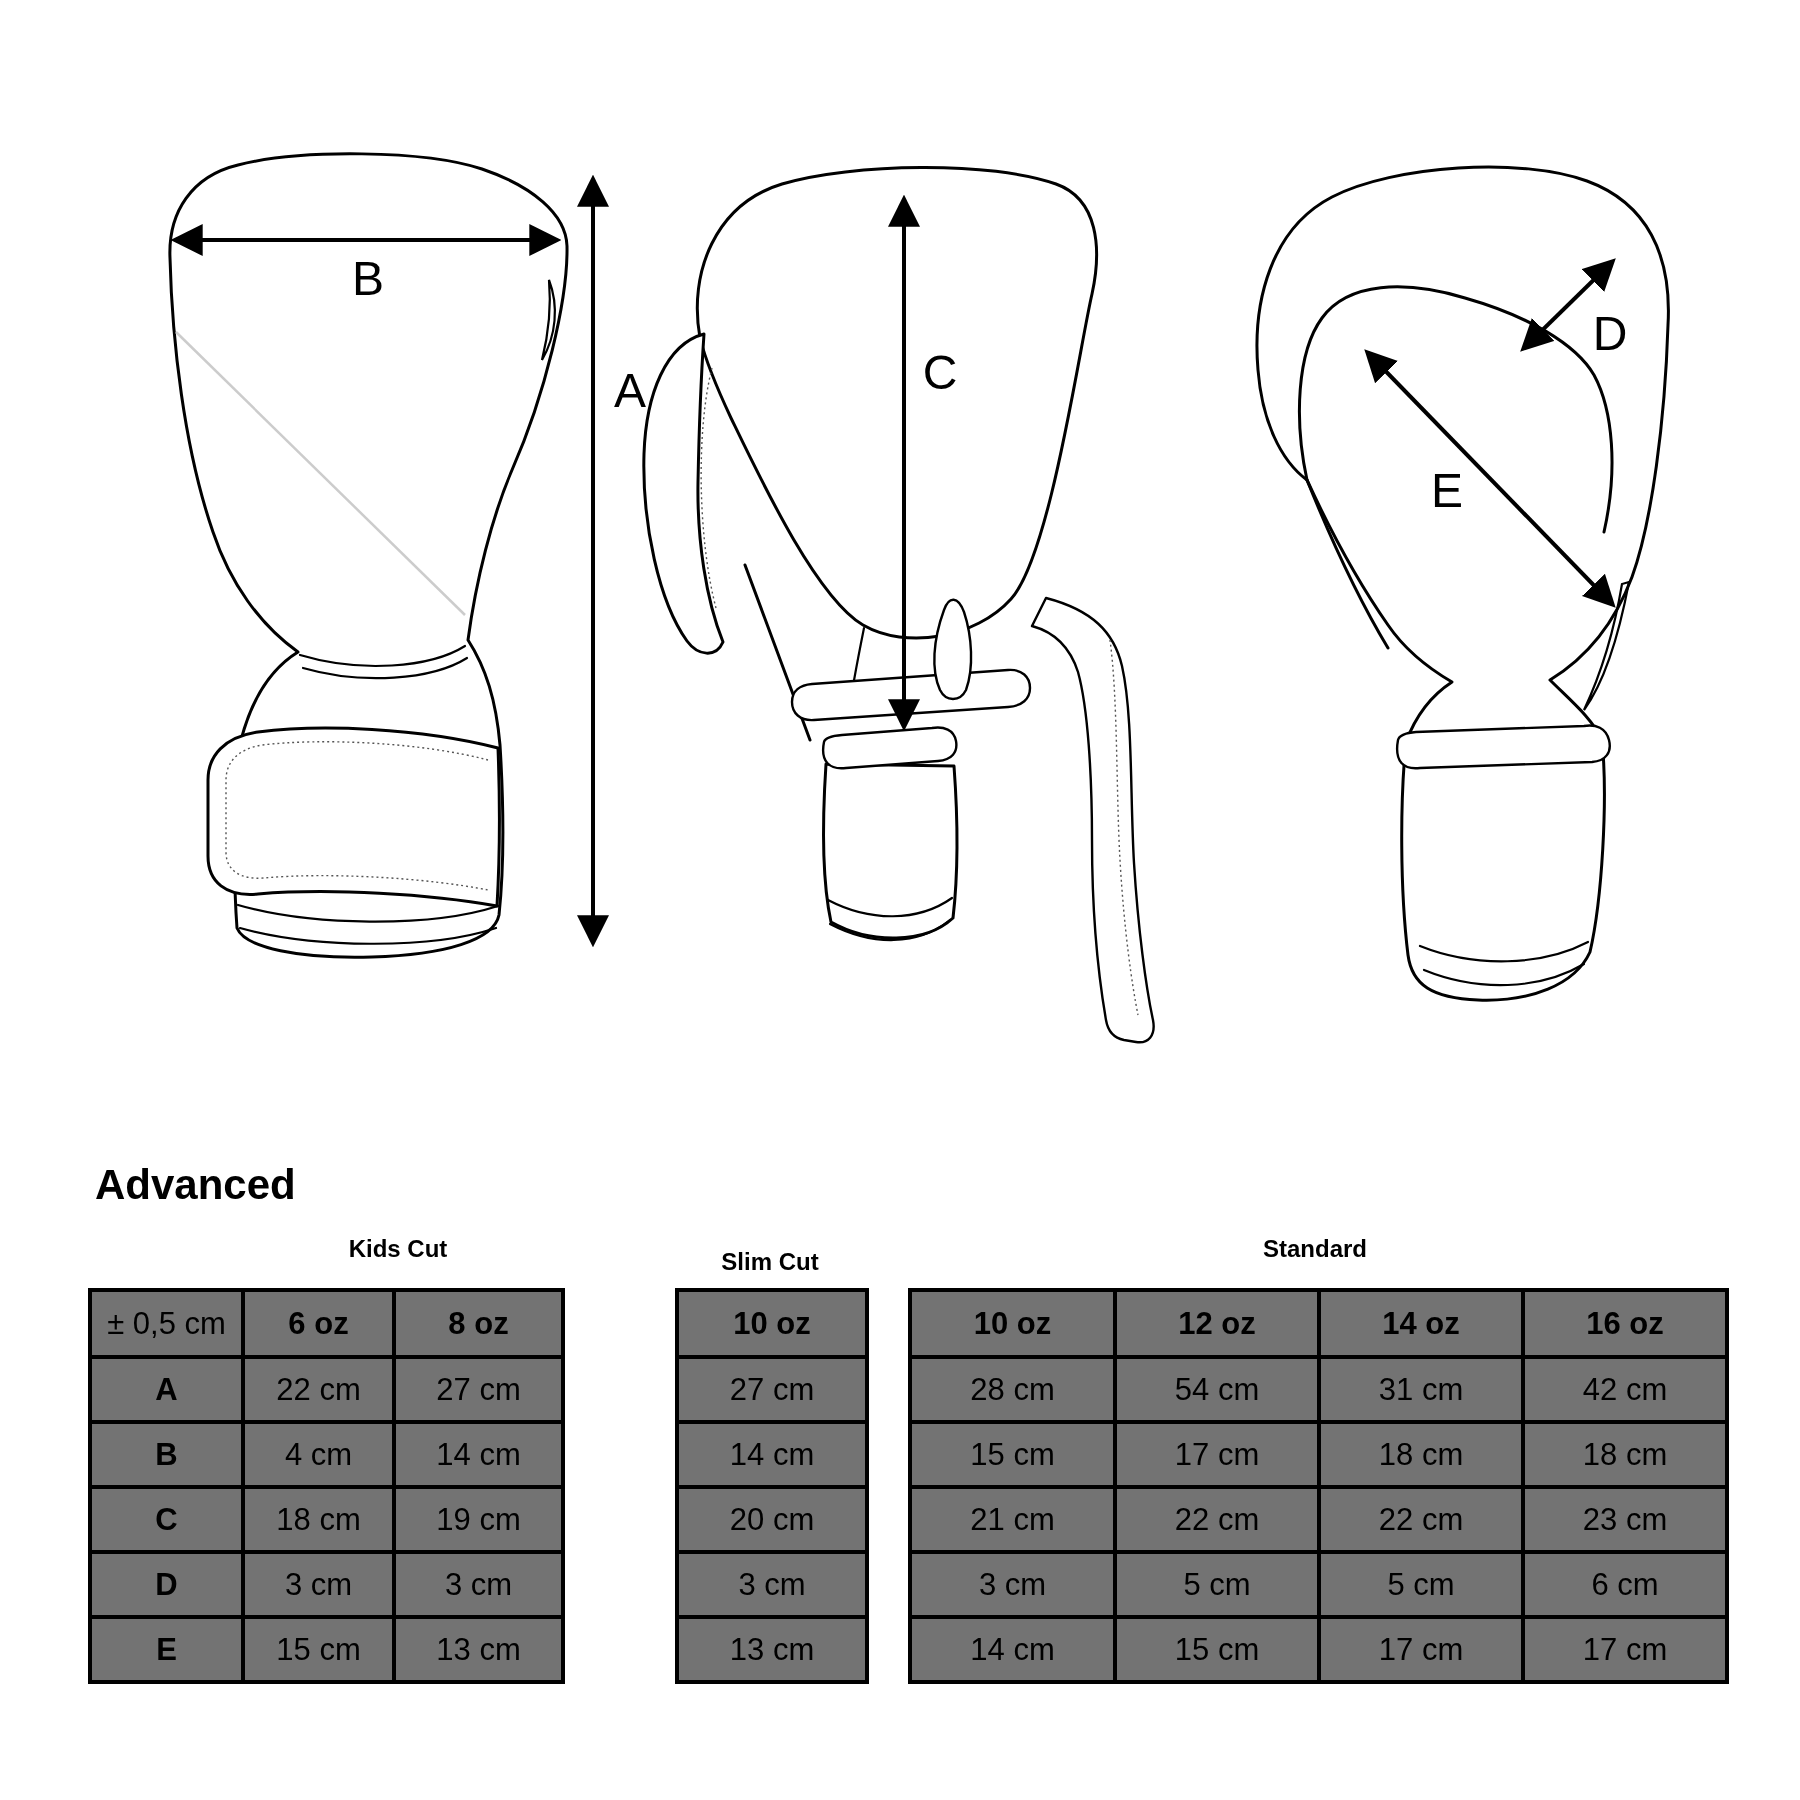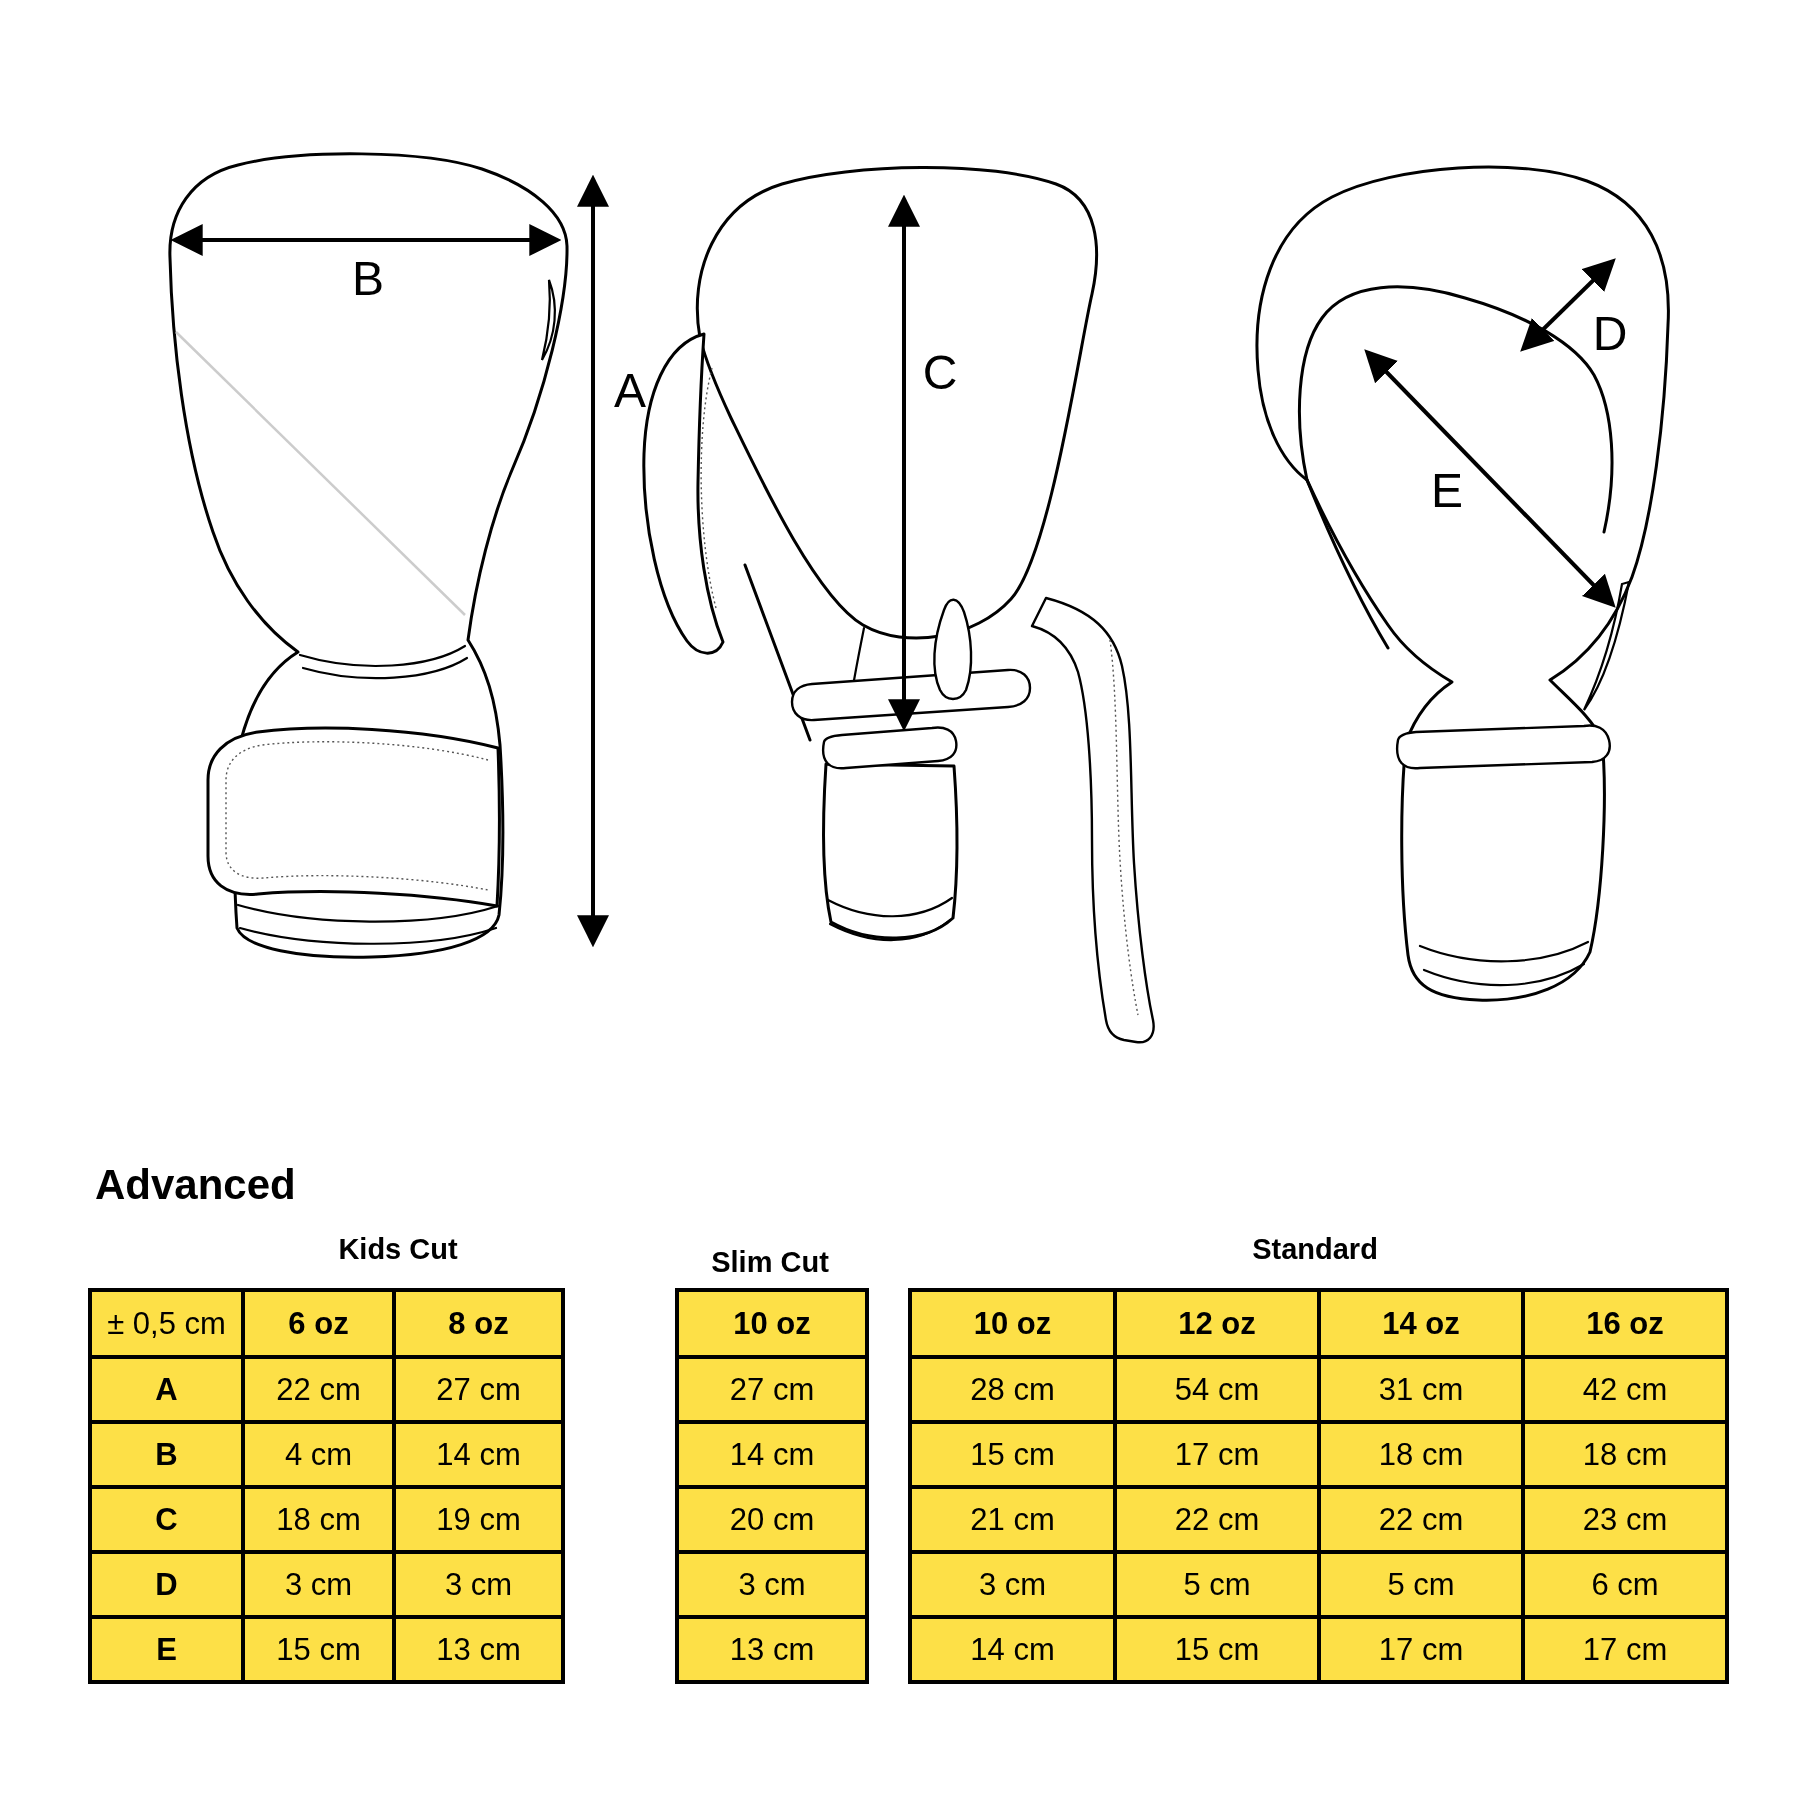--- a/index.html
+++ b/index.html
@@ -1,26 +1,26 @@
 <!DOCTYPE html>
 <html><head>
 <meta charset="utf-8">
 <style>
   html,body{margin:0;padding:0;background:#fff;}
   body{width:1800px;height:1800px;position:relative;font-family:"Liberation Sans",sans-serif;color:#000;}
   .stage{position:absolute;left:0;top:0;width:1800px;height:1800px;background:#fff;overflow:hidden;}
   .diagram-svg{position:absolute;left:0;top:0;}
 
   .advanced-title{position:absolute;left:95px;top:1165px;font-size:42px;font-weight:bold;line-height:40px;}
-  .grp-title{position:absolute;top:1229px;width:260px;text-align:center;font-size:29px;font-weight:bold;line-height:40px;}
+  .grp-title{position:absolute;top:1229px;width:260px;text-align:center;font-size:24px;font-weight:bold;line-height:40px;}
   .grp-title.kids{left:268px;}
   .grp-title.slim{left:640px;margin-top:13px;}
   .grp-title.std{left:1185px;}
 
-  table.size{position:absolute;top:1288px;border-collapse:collapse;table-layout:fixed;background:#fde047;}
+  table.size{position:absolute;top:1288px;border-collapse:collapse;table-layout:fixed;background:#737373;}
   table.size td{border:4px solid #000;text-align:center;vertical-align:middle;padding:0;font-size:31px;line-height:1;}
   table.size tr.hdr td{height:63px;}
   table.size tr.row td{height:61px;}
   td.oz{font-weight:bold;}
   td.tol{font-size:28px;}
   td.rl{font-weight:bold;font-size:30px;}
   #table-kids{left:88px;width:473px;}
   #table-slim{left:675px;width:190px;}
   #table-standard{left:908px;width:817px;}
 

